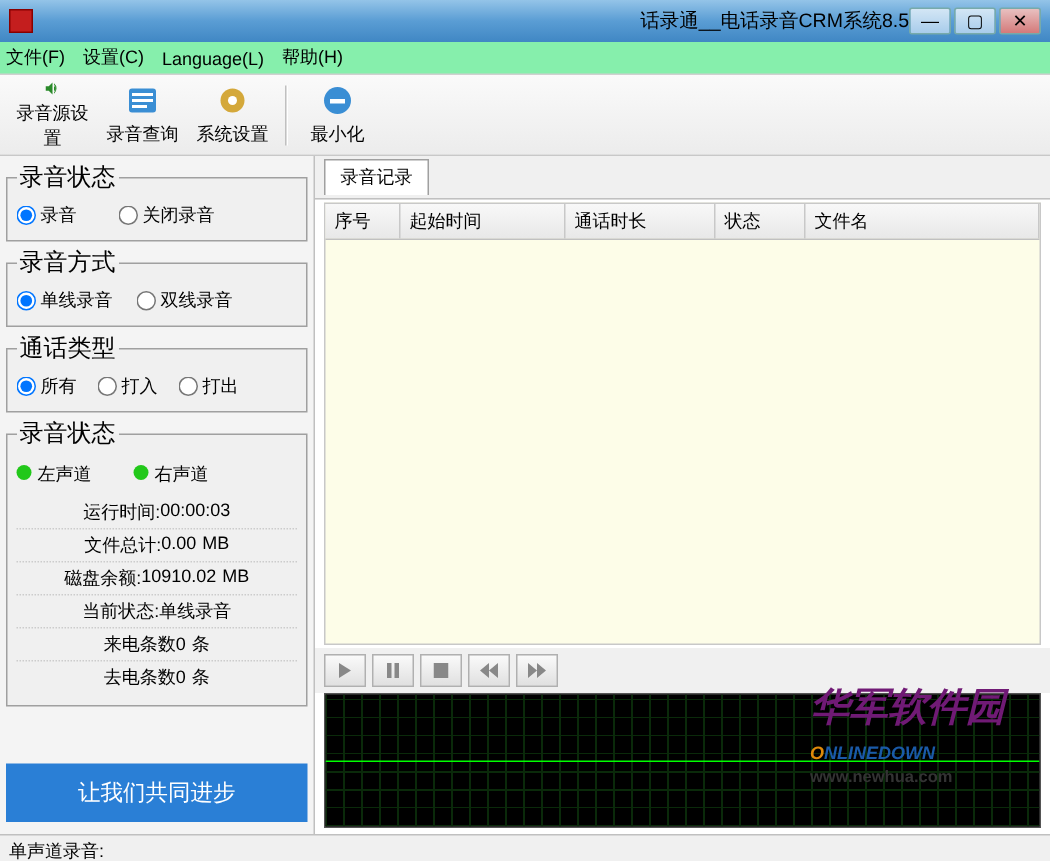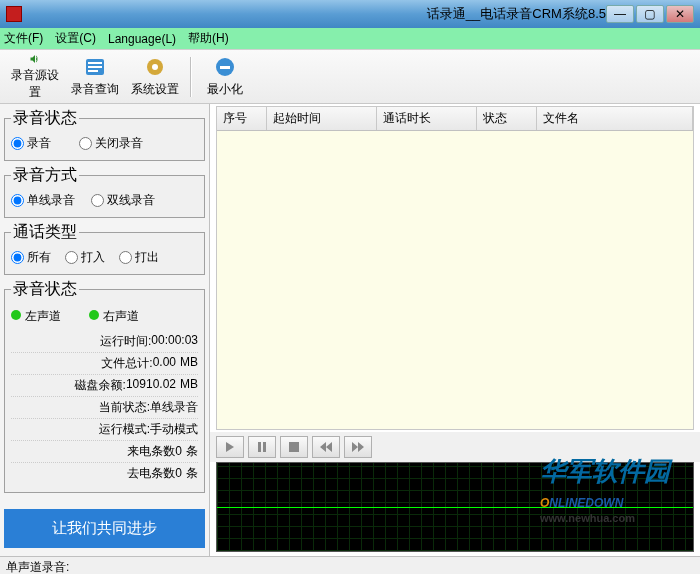--- a/index.html
+++ b/index.html
@@ -33,21 +33,21 @@
 fieldset { border: 1px solid #a0a0a0; margin-bottom: 4px; padding: 4px 6px 6px; background: #f0f0f0; }
 legend { font-size: 16px; padding: 0 2px; }
 .radio-row { display: flex; gap: 4px; align-items: flex-start; padding: 2px 0; }
 .radio-row label { display: flex; align-items: center; gap: 3px; cursor: pointer; }
 
 
 .chdot { width: 10px; height: 10px; border-radius: 50%; background: #22c81a; display: inline-block; margin-right: 4px; }
 
 
 .stats { padding: 2px 0; }
-.srow { display: flex; justify-content: flex-end; padding: 2px 0; border-bottom: 1px dotted #ccc; }
+.srow { display: flex; justify-content: center; padding: 2px 0; border-bottom: 1px dotted #ccc; }
 .srow:last-child { border-bottom: none; }
 .srow .unit { margin-left: 4px; width: 20px; text-align: right; }
 
 
 .datetime { color: #1a4fd4; font-family: "Courier New", monospace; font-size: 15px; padding: 6px 2px; letter-spacing: 1px; }
 .bluebtn { background: #2a7fd6; color: #fff; font-size: 15px; text-align: center; padding: 10px 0; margin: 4px 0; cursor: pointer; }
 
 
 .rtop { border-bottom: 1px solid #c0c0c0; padding: 2px 6px; background: #f0f0f0; }
 .tab { display: inline-block; padding: 3px 10px; border: 1px solid #a0a0a0; border-bottom: none; background: #fff; }
@@ -63,21 +63,21 @@
 
 
 .wave { height: 90px; background: #000; margin: 0 6px 4px; border: 1px solid #555; position: relative; overflow: hidden; }
 .wave .grid { position: absolute; inset: 0; background-image:
   repeating-linear-gradient(0deg, #0a2a0a 0 1px, transparent 1px 12px),
   repeating-linear-gradient(90deg, #0a2a0a 0 1px, transparent 1px 12px); }
 .wave .mid { position: absolute; left: 0; right: 0; top: 50%; height: 1px; background: #0f0; }
 
 
 .logo { position: absolute; right: 30px; bottom: 50px; text-align: left; }
-.logo .zh { font-size: 26px; font-weight: 900; color: #0369a1; font-style: italic; }
+.logo .zh { font-size: 26px; font-weight: 900; color: #701a75; font-style: italic; }
 .logo .en { font-size: 20px; font-weight: 900; font-style: italic; }
 .logo .en .o { color: #e08a0a; }
 .logo .en .rest { color: #1a5aa8; }
 .logo .url { font-size: 11px; color: #333; font-weight: bold; }
 
 
 .statusbar { height: 18px; background: #f0f0f0; border-top: 1px solid #c0c0c0; padding: 2px 6px; }
 
 input[type=radio] { margin: 0; }
 </style>
@@ -200,39 +200,38 @@
           </div>
         <div class="srow">
             <span>磁盘余额:</span>
             <span><span>10910.02</span><span class="unit">MB</span></span>
           </div>
         <div class="srow">
             <span>当前状态:</span>
             <span>单线录音</span>
           </div>
         <div class="srow">
-            <span>运行模式:</span>
-            <span>手动模式</span>
-          </div>
-        <div class="srow">
             <span>来电条数</span>
             <span><span>0</span><span class="unit">条</span></span>
           </div>
         <div class="srow">
             <span>去电条数</span>
             <span><span>0</span><span class="unit">条</span></span>
           </div>
       </div>
     </fieldset>
 
     <div style="flex:1"></div>
     <div class="bluebtn">让我们共同进步</div>
   </div>
 
   <div class="rightpane">
+    <div class="rtop">
+      <span class="tab">录音记录</span>
+    </div>
     <div class="listarea">
       <div class="listhead">
         <div class="col" style="width:50px">序号</div>
         <div class="col" style="width:110px">起始时间</div>
         <div class="col" style="width:100px">通话时长</div>
         <div class="col" style="width:60px">状态</div>
         <div class="col" style="flex:1">文件名</div>
       </div>
       <div class="listbody"></div>
     </div>

